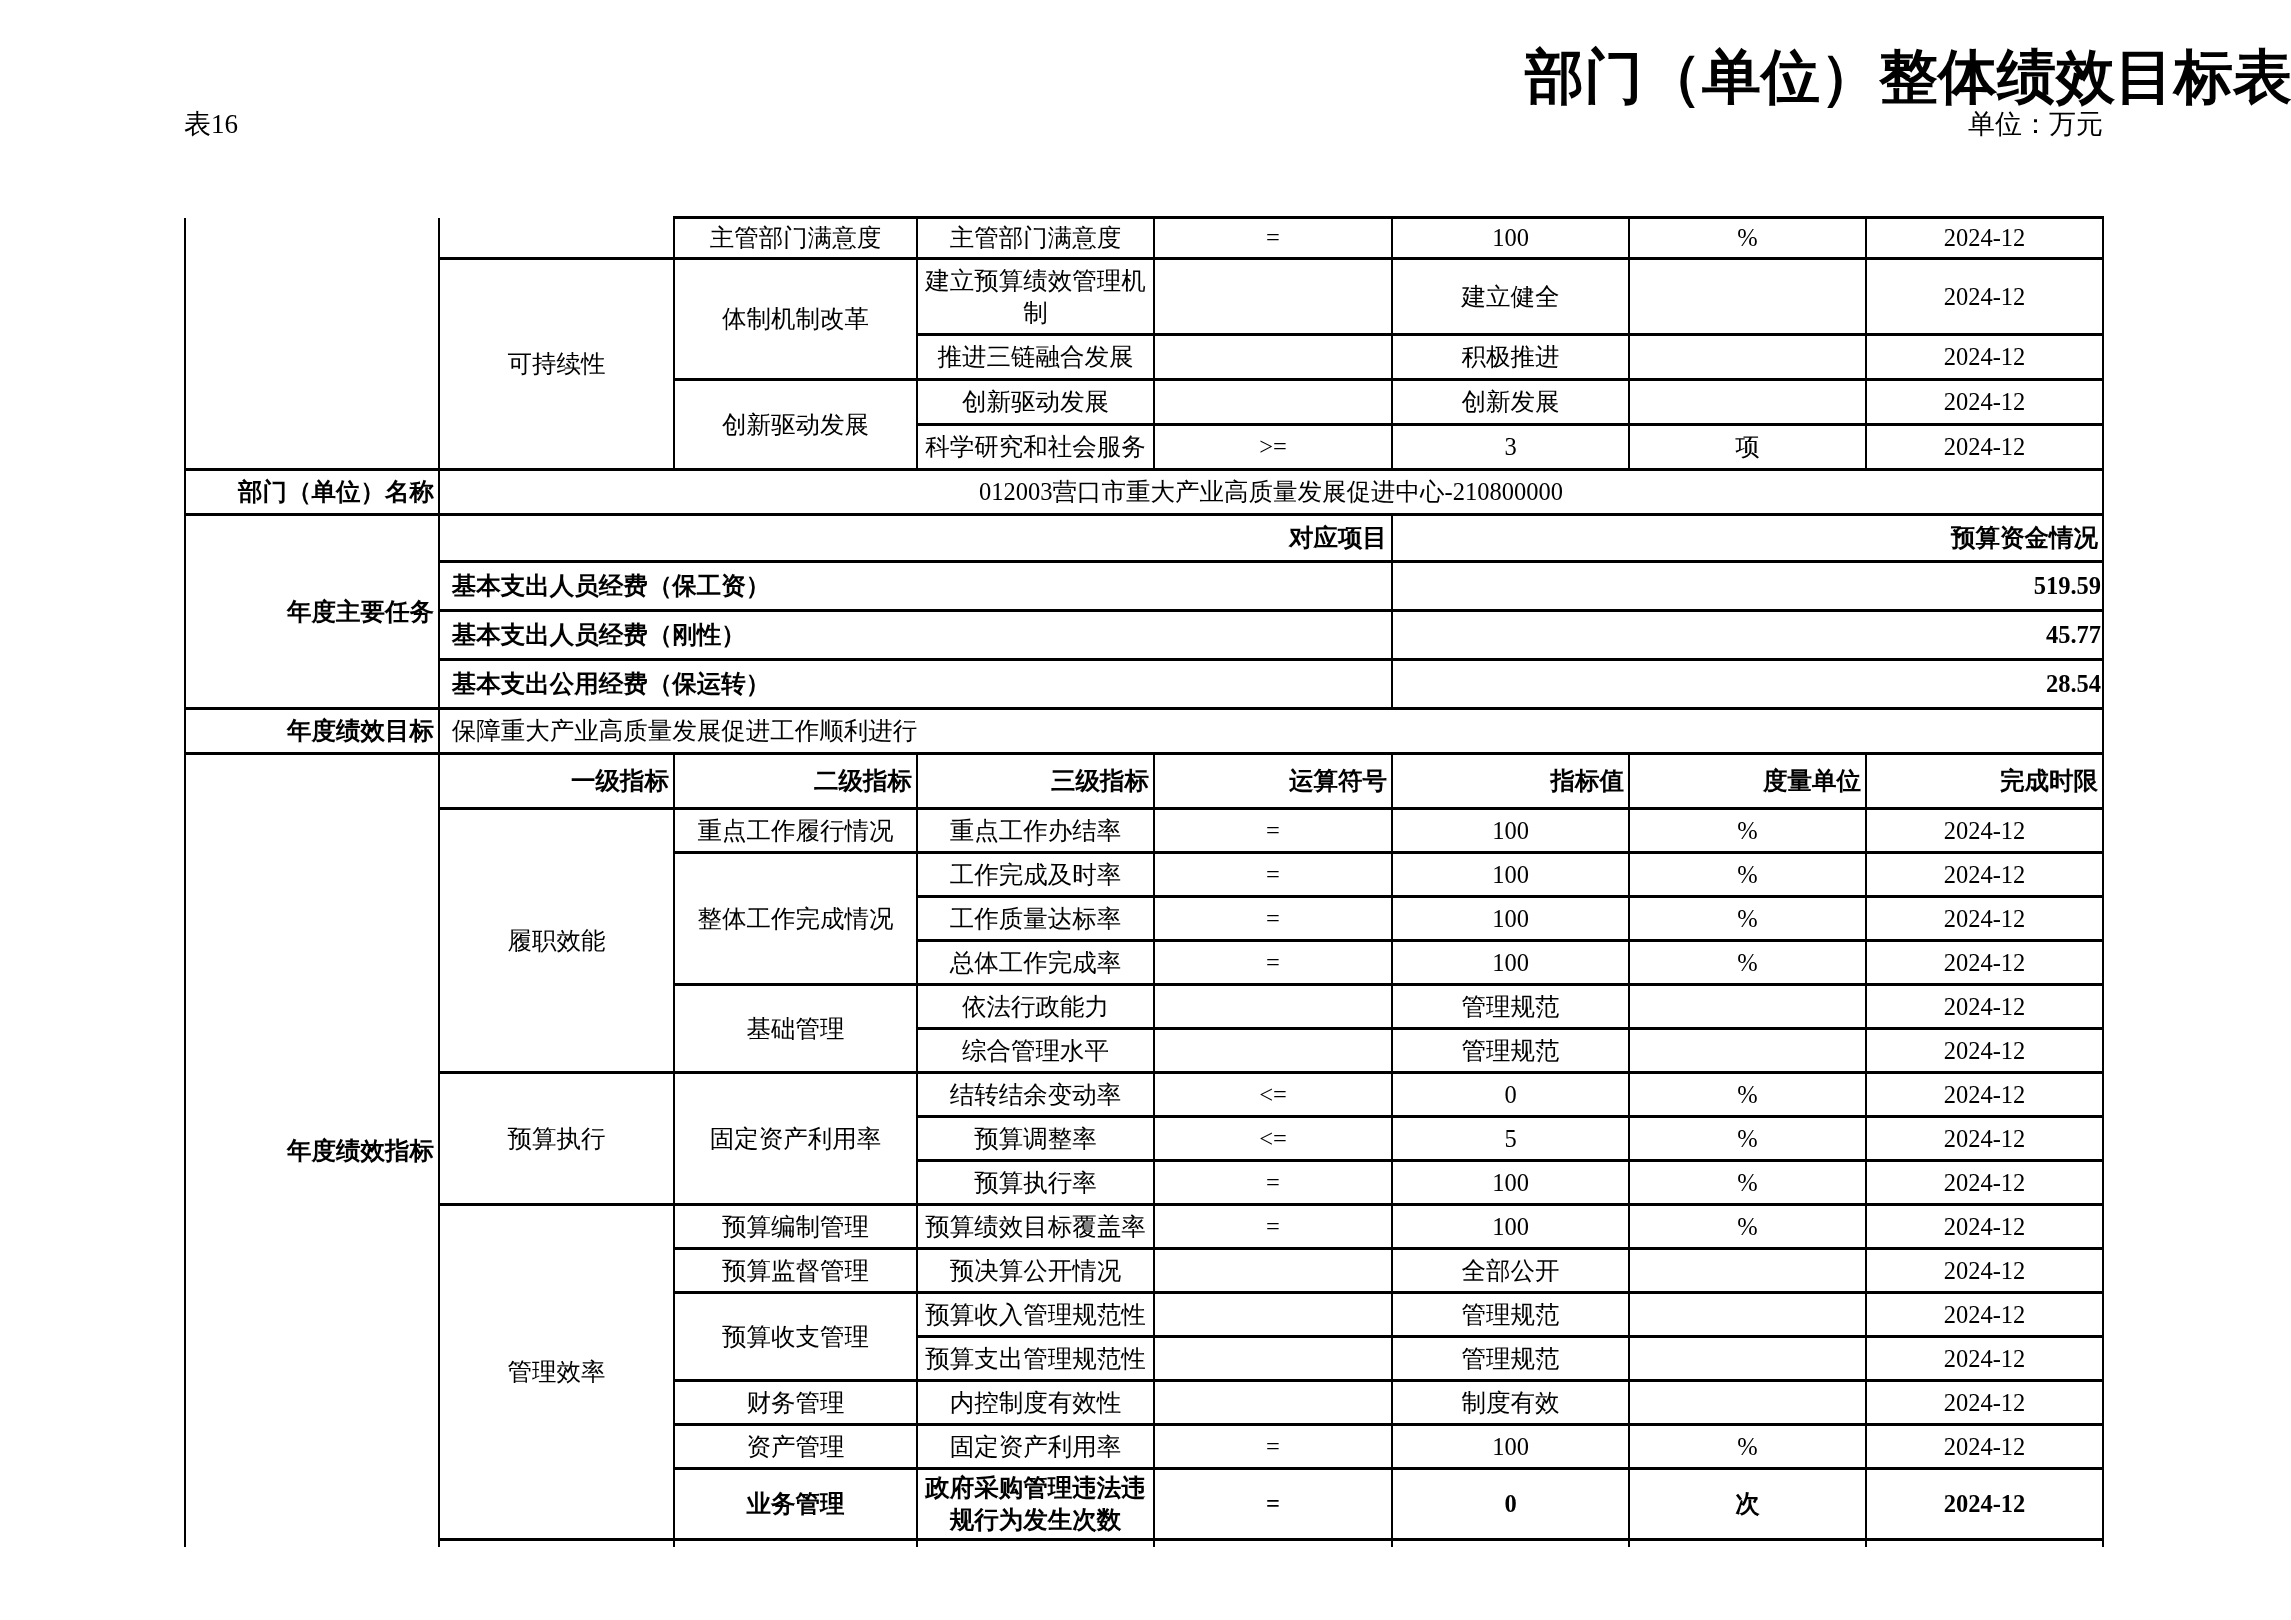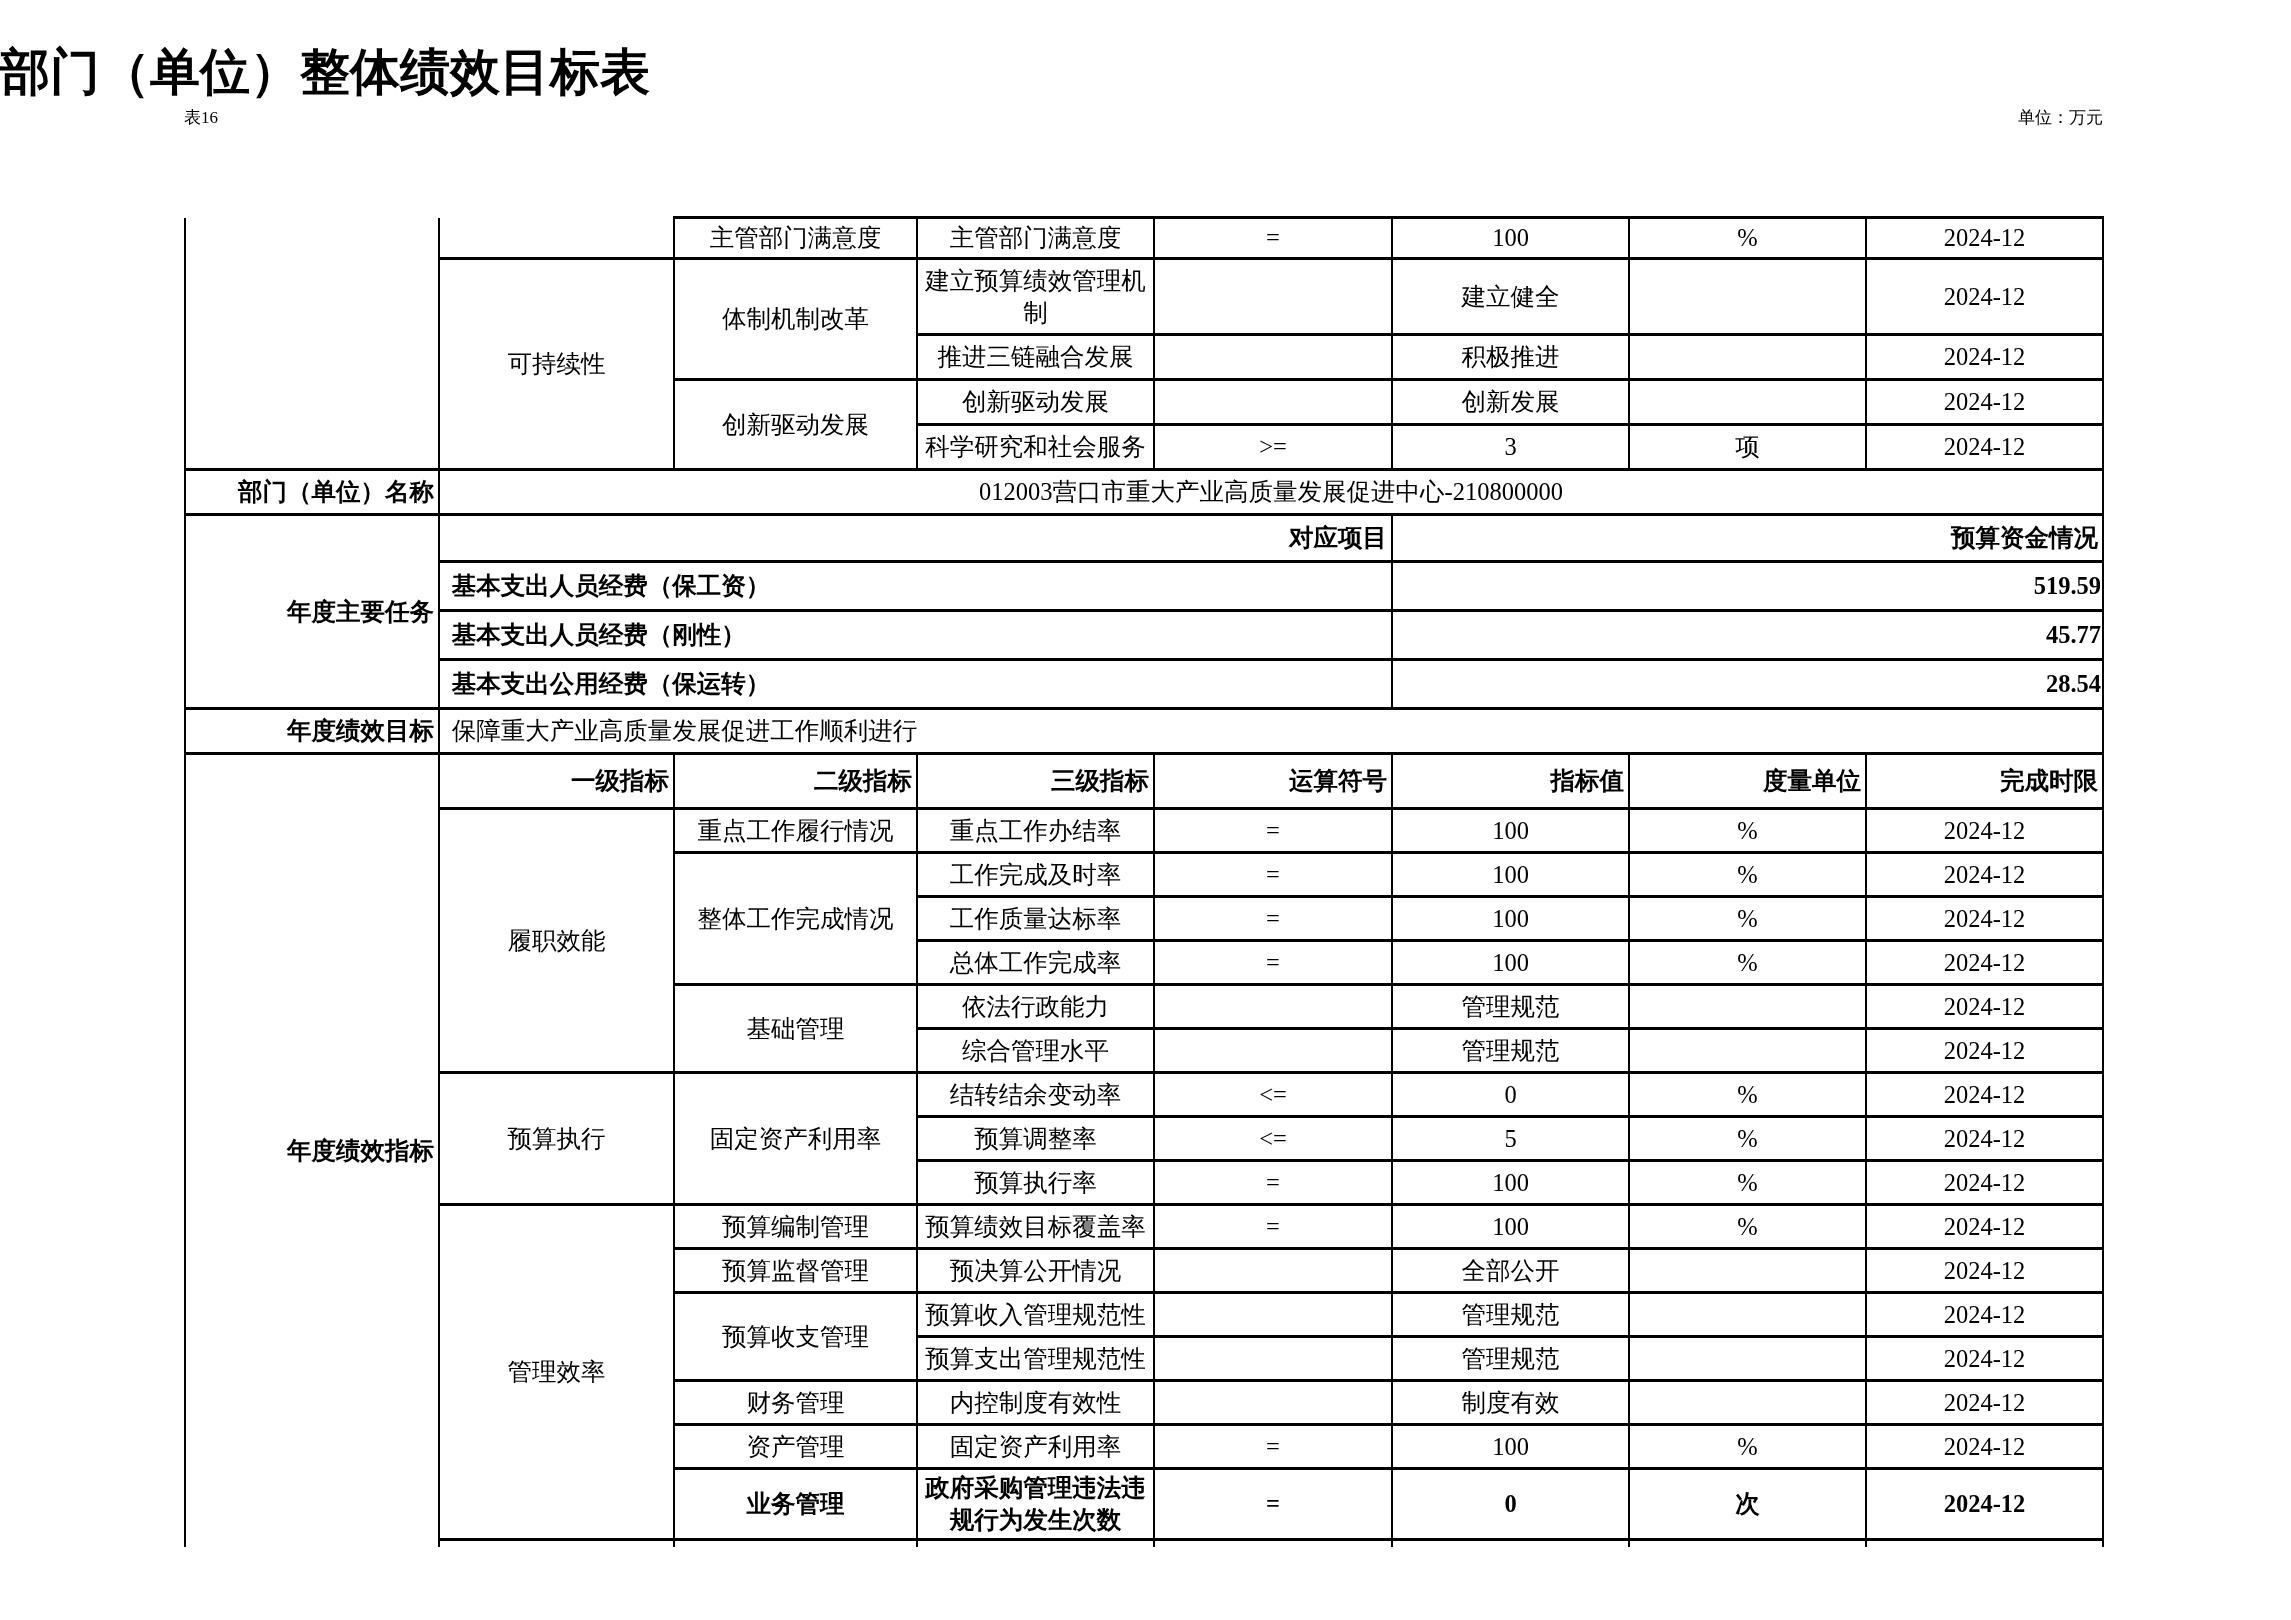--- a/index.html
+++ b/index.html
@@ -3,26 +3,26 @@
 <meta charset="utf-8">
 <style>
   html,body{margin:0;padding:0;}
   body{
     width:2292px;height:1620px;position:relative;
     background:#ffffff;color:#000000;
     font-family:"Liberation Serif","DejaVu Serif",serif;
   }
   .page-title{
     position:absolute;top:45px;left:0;width:2292px;
-    text-align:left;font-size:50px;font-weight:bold;line-height:1.1;
+    text-align:right;font-size:59px;font-weight:bold;line-height:1.1;
   }
   .meta-row{
     position:absolute;top:108px;left:184px;width:1919px;
     display:flex;justify-content:space-between;
-    font-size:17px;line-height:1.2;
+    font-size:27px;line-height:1.2;
   }
   table.perf{
     position:absolute;left:184px;top:216px;width:1919px;
     border-collapse:collapse;table-layout:fixed;
   }
   td{
     border:2.9px solid #000;
     border-top-width:3.9px;border-bottom-width:3.9px;
     text-align:center;vertical-align:middle;
     font-size:24.5px;line-height:1.3;

